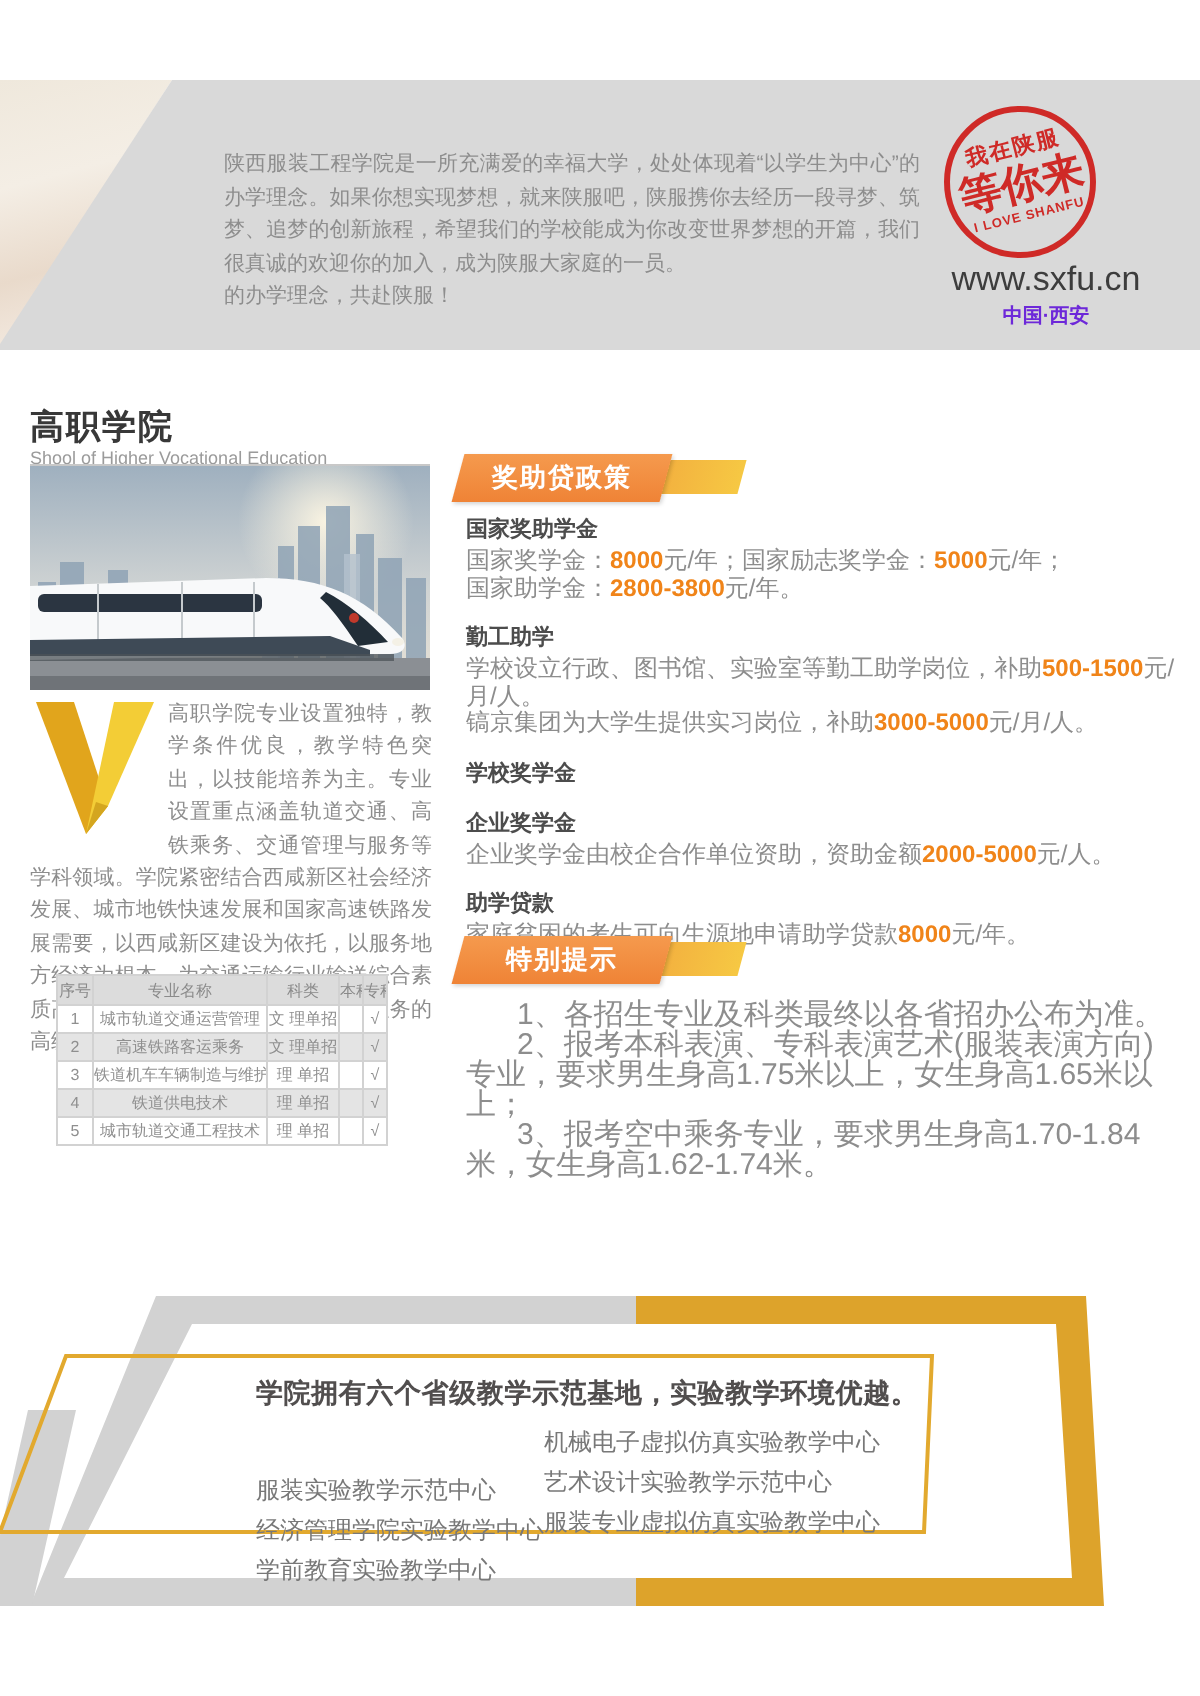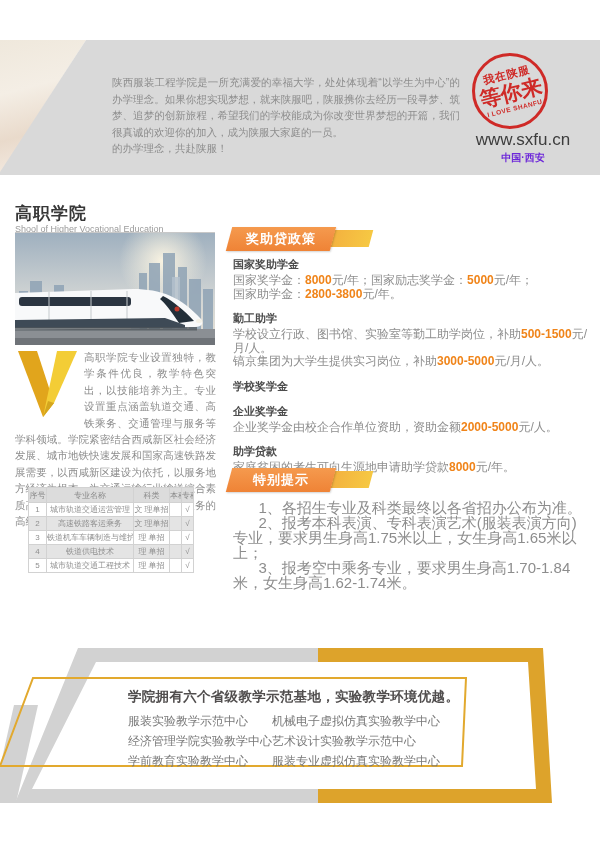--- a/index.html
+++ b/index.html
@@ -67,21 +67,21 @@
   .policy-body{font-size:12px;line-height:13.5px;color:var(--text-gray);}
   .policy-body .hl{color:var(--highlight);font-weight:bold;}
   .notes{position:absolute;left:233px;top:500px;width:358px;font-size:15px;line-height:15px;color:var(--text-gray);}
   .note-item{text-indent:1.7em;}
 
   
   .footer-deco{position:absolute;left:0;top:618px;display:block;}
   .footer-title{position:absolute;left:128px;top:688px;font-size:13.5px;font-weight:bold;
         color:#514e4e;letter-spacing:.3px;}
   .centers{position:absolute;top:711px;font-size:12px;line-height:20px;color:#787878;}
-  .centers-col1{left:128px;}
+  .centers-col1{left:128px;margin-top:24px;}
   .centers-col2{left:272px;}
 </style>
 </head>
 <body>
 
 <div class="page">
 
   <div class="photo"></div>
   <div class="header-band"></div>
 

